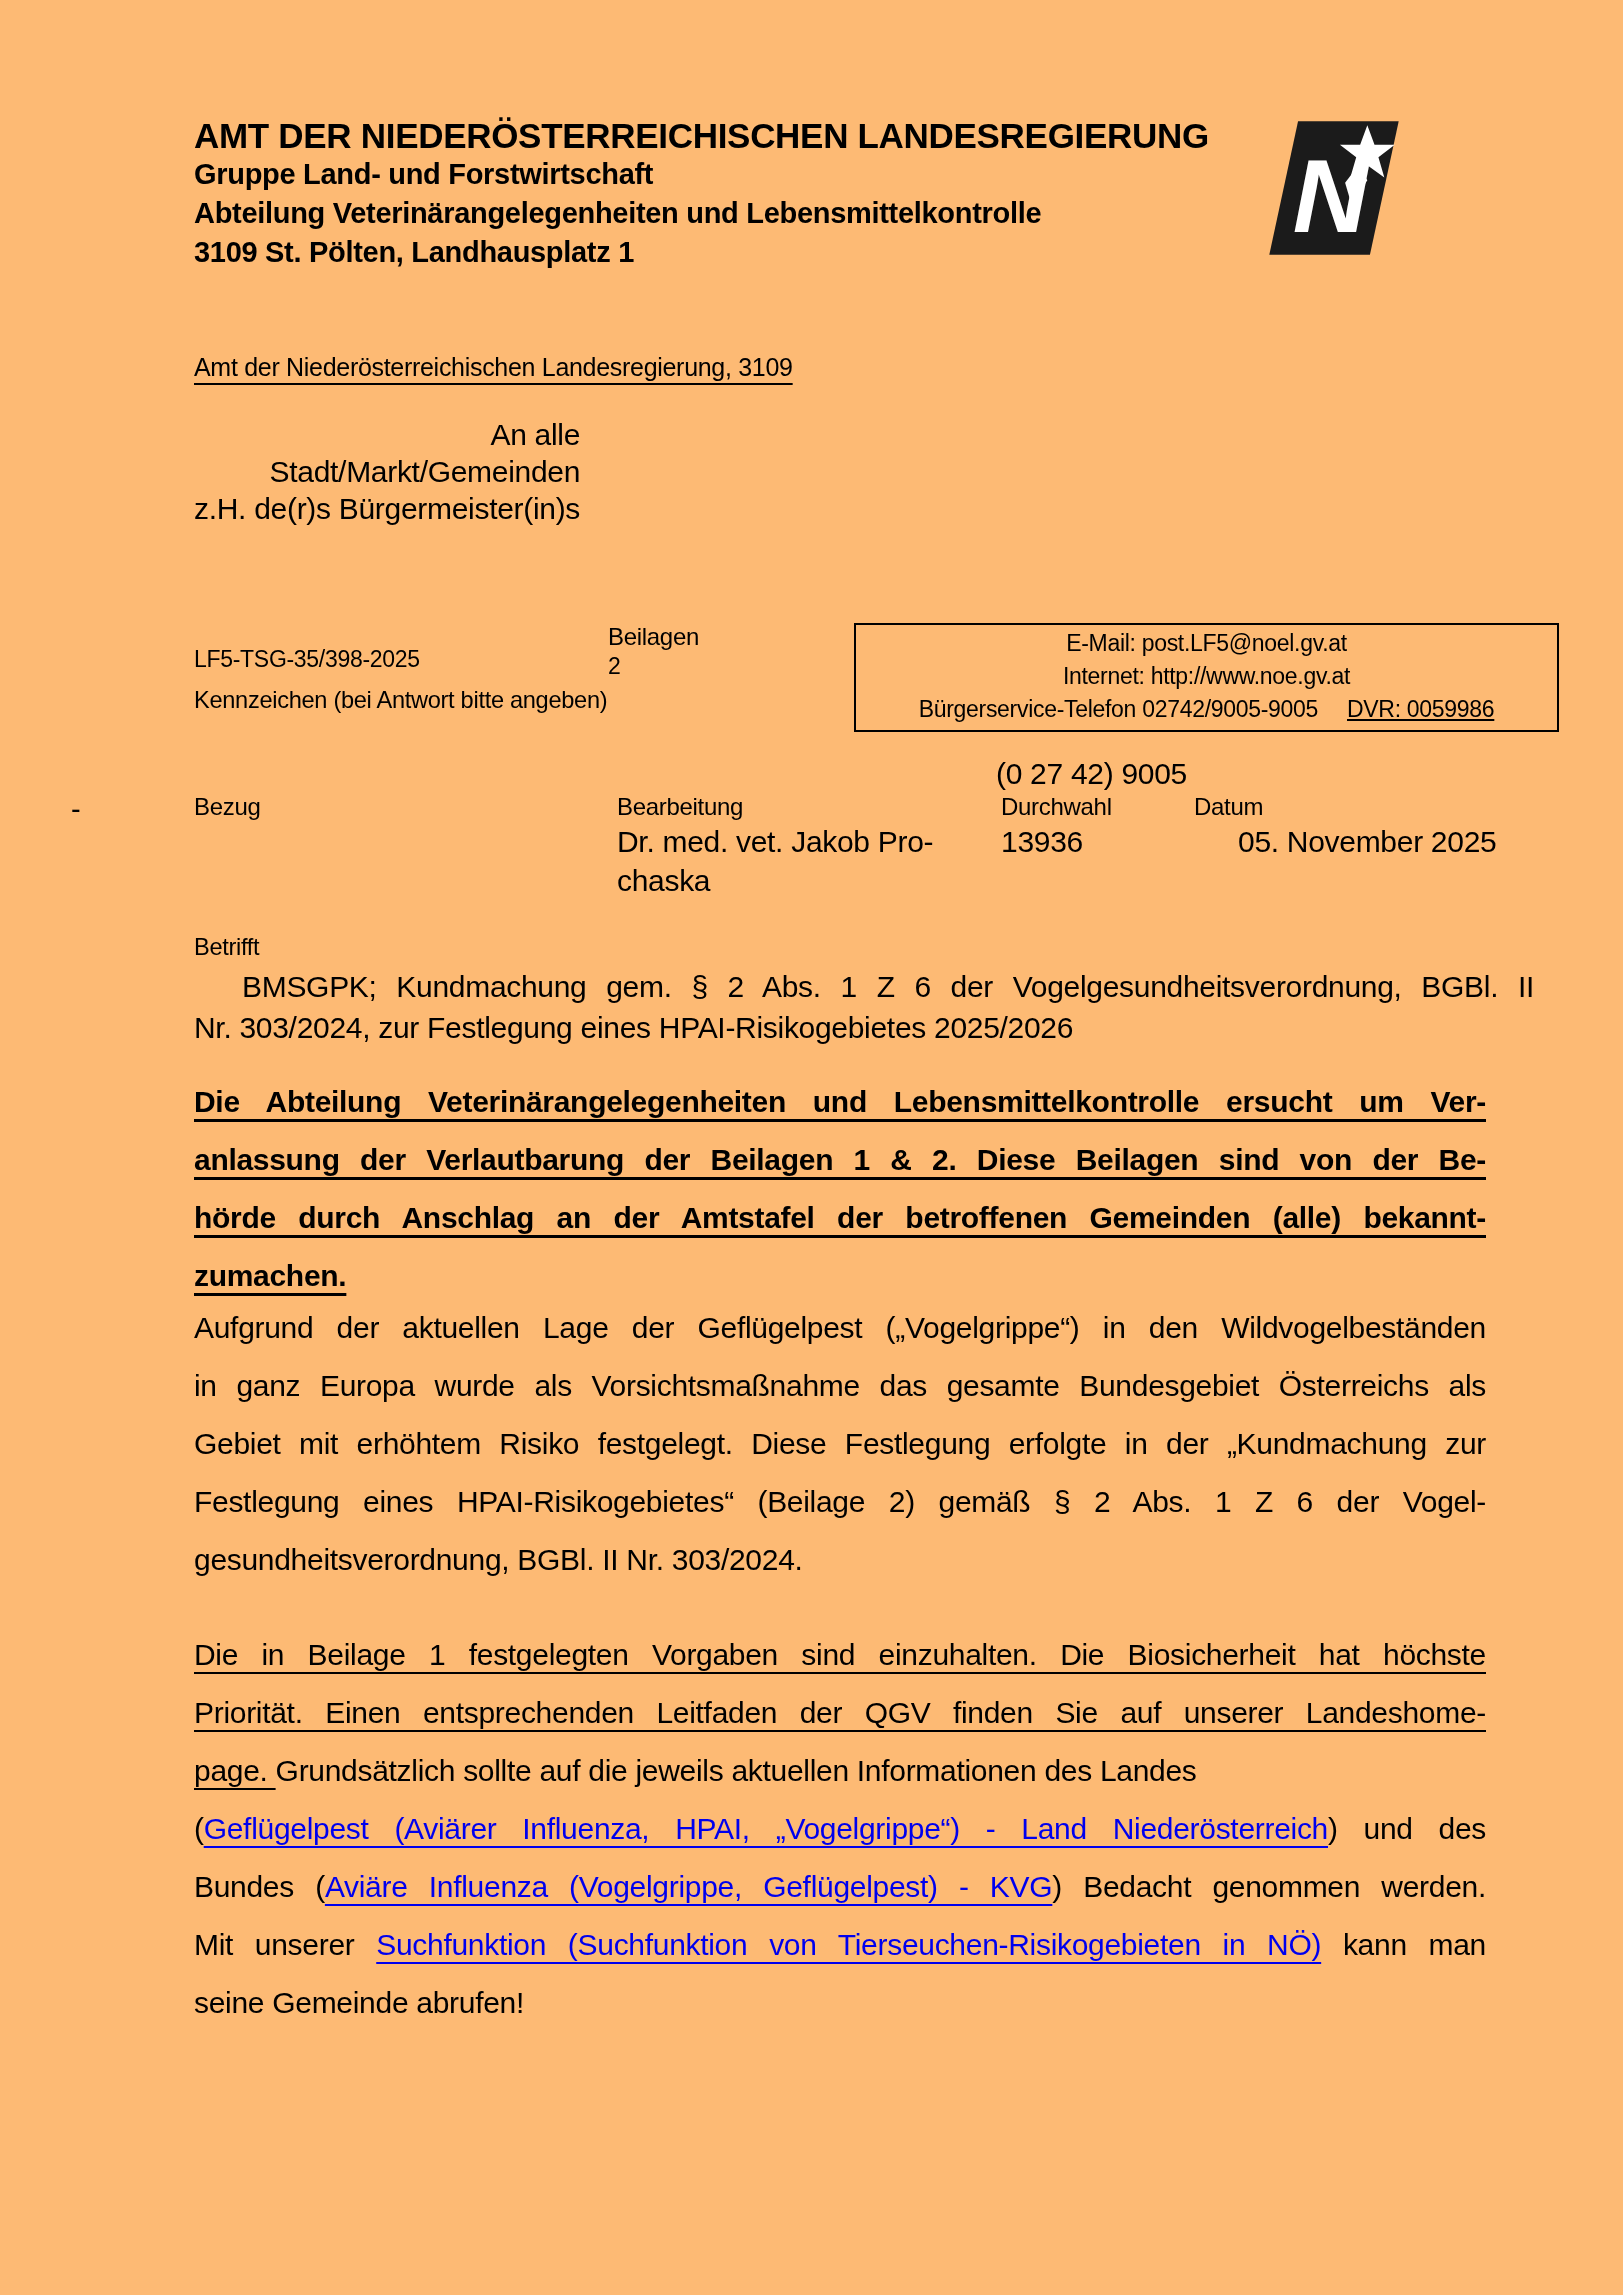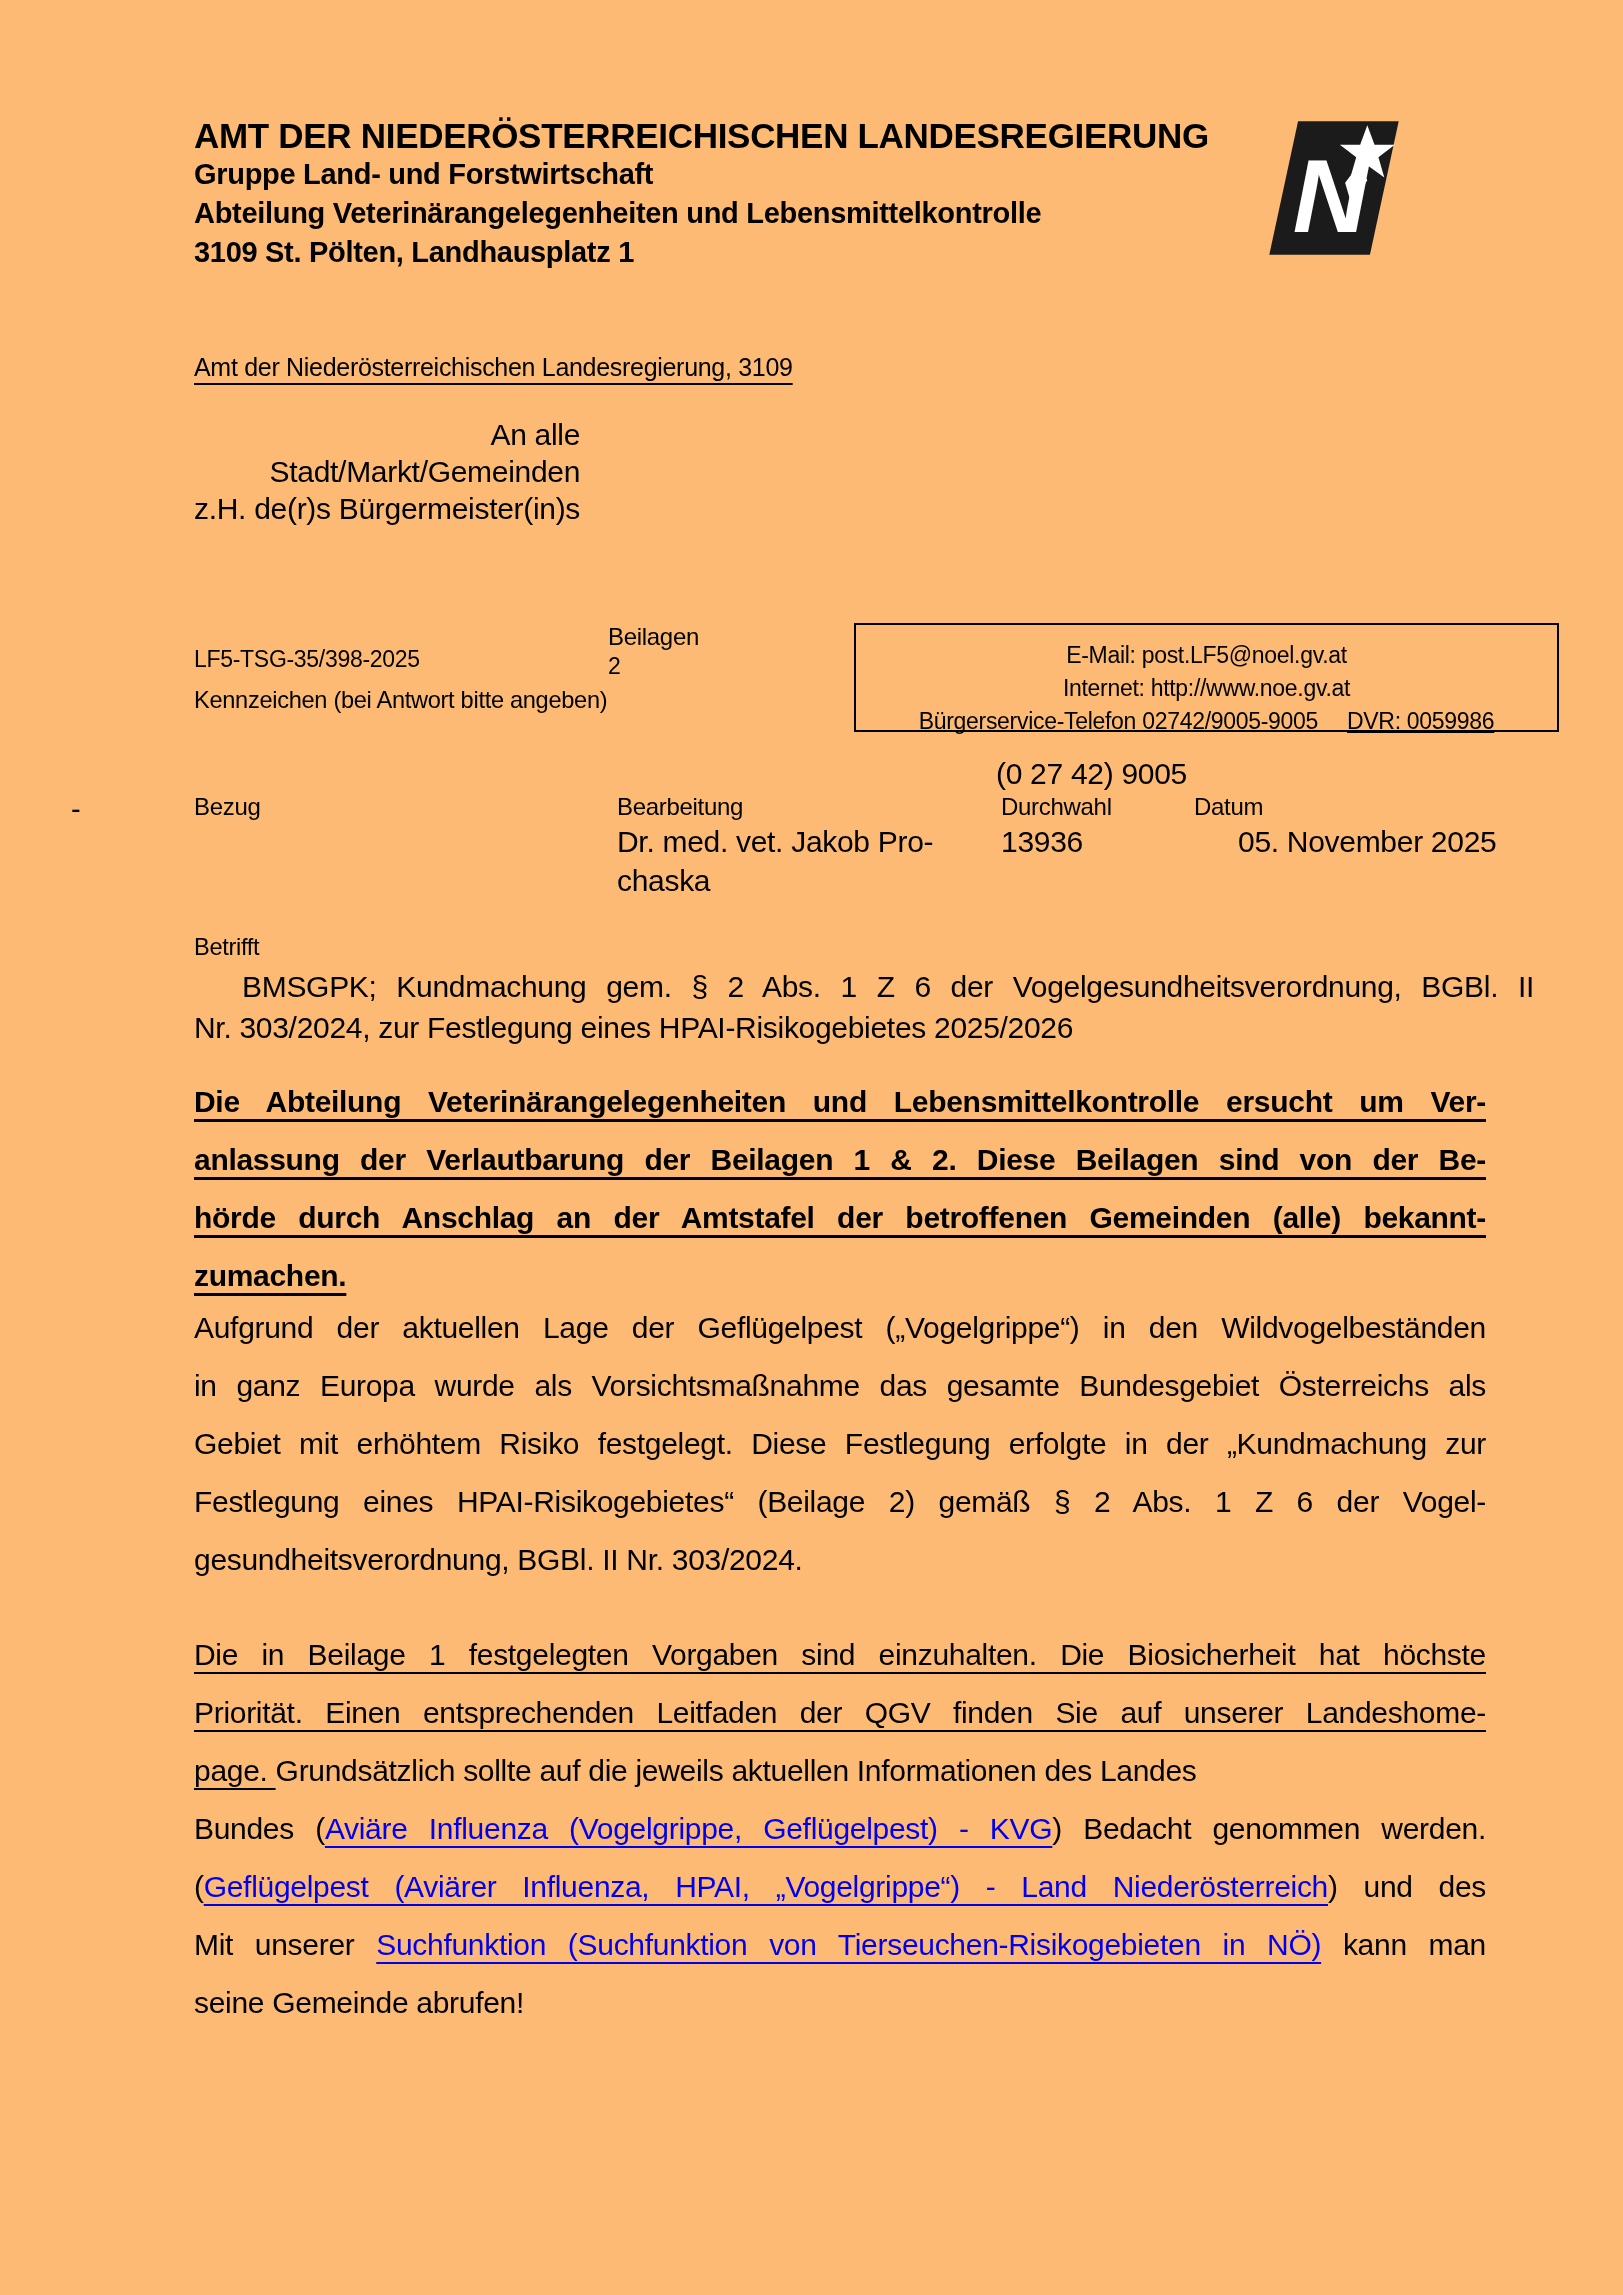--- a/index.html
+++ b/index.html
@@ -31,21 +31,21 @@
 
   .small-label{font-size:24px;white-space:nowrap;}
   .ref-value{font-size:23px;white-space:nowrap;}
 
   .contact-box{
     box-sizing:border-box;
     border:2.6px solid #000;
     width:705px;height:109px;
     text-align:center;
     font-size:23px;line-height:33px;
-    padding-top:14px;
+    padding-top:2px;
   }
   .contact-row3 span{display:inline-block;}
   .dvr-gap{margin-left:29px;text-decoration:underline;}
 
   .meta-value{font-size:30px;line-height:39px;white-space:nowrap;}
 
   .subject-line{width:1292px;font-size:30px;line-height:39px;}
 
   .body-par{width:1292px;font-size:30px;line-height:58px;}
   .body-par div{min-height:58px;}
@@ -147,20 +147,20 @@
     <div class="j">in ganz Europa wurde als Vorsichtsmaßnahme das gesamte Bundesgebiet Österreichs als</div>
     <div class="j">Gebiet mit erhöhtem Risiko festgelegt. Diese Festlegung erfolgte in der „Kundmachung zur</div>
     <div class="j">Festlegung eines HPAI-Risikogebietes“ (Beilage 2) gemäß § 2 Abs. 1 Z 6 der Vogel-</div>
     <div class="l">gesundheitsverordnung, BGBl. II Nr. 303/2024.</div>
   </div>
 
   <div class="abs body-par" style="left:194px;top:1626px;">
     <div class="j u">Die in Beilage 1 festgelegten Vorgaben sind einzuhalten. Die Biosicherheit hat höchste</div>
     <div class="j u">Priorität. Einen entsprechenden Leitfaden der QGV finden Sie auf unserer Landeshome-</div>
     <div class="l"><span class="u">page. </span><span>Grundsätzlich sollte auf die jeweils aktuellen Informationen des Landes</span></div>
+    <div class="j"><span>(</span><span class="lnk">Geflügelpest (Aviärer Influenza, HPAI, „Vogelgrippe“) - Land Niederösterreich</span><span>) und des</span></div>
     <div class="j"><span>Bundes (</span><span class="lnk">Aviäre Influenza (Vogelgrippe, Geflügelpest) - KVG</span><span>) Bedacht genommen werden.</span></div>
-    <div class="j"><span>(</span><span class="lnk">Geflügelpest (Aviärer Influenza, HPAI, „Vogelgrippe“) - Land Niederösterreich</span><span>) und des</span></div>
     <div class="j"><span>Mit unserer </span><span class="lnk">Suchfunktion (Suchfunktion von Tierseuchen-Risikogebieten in NÖ)</span><span> kann man</span></div>
     <div class="l">seine Gemeinde abrufen!</div>
   </div>
 
 </div>
 
 
 </body></html>

